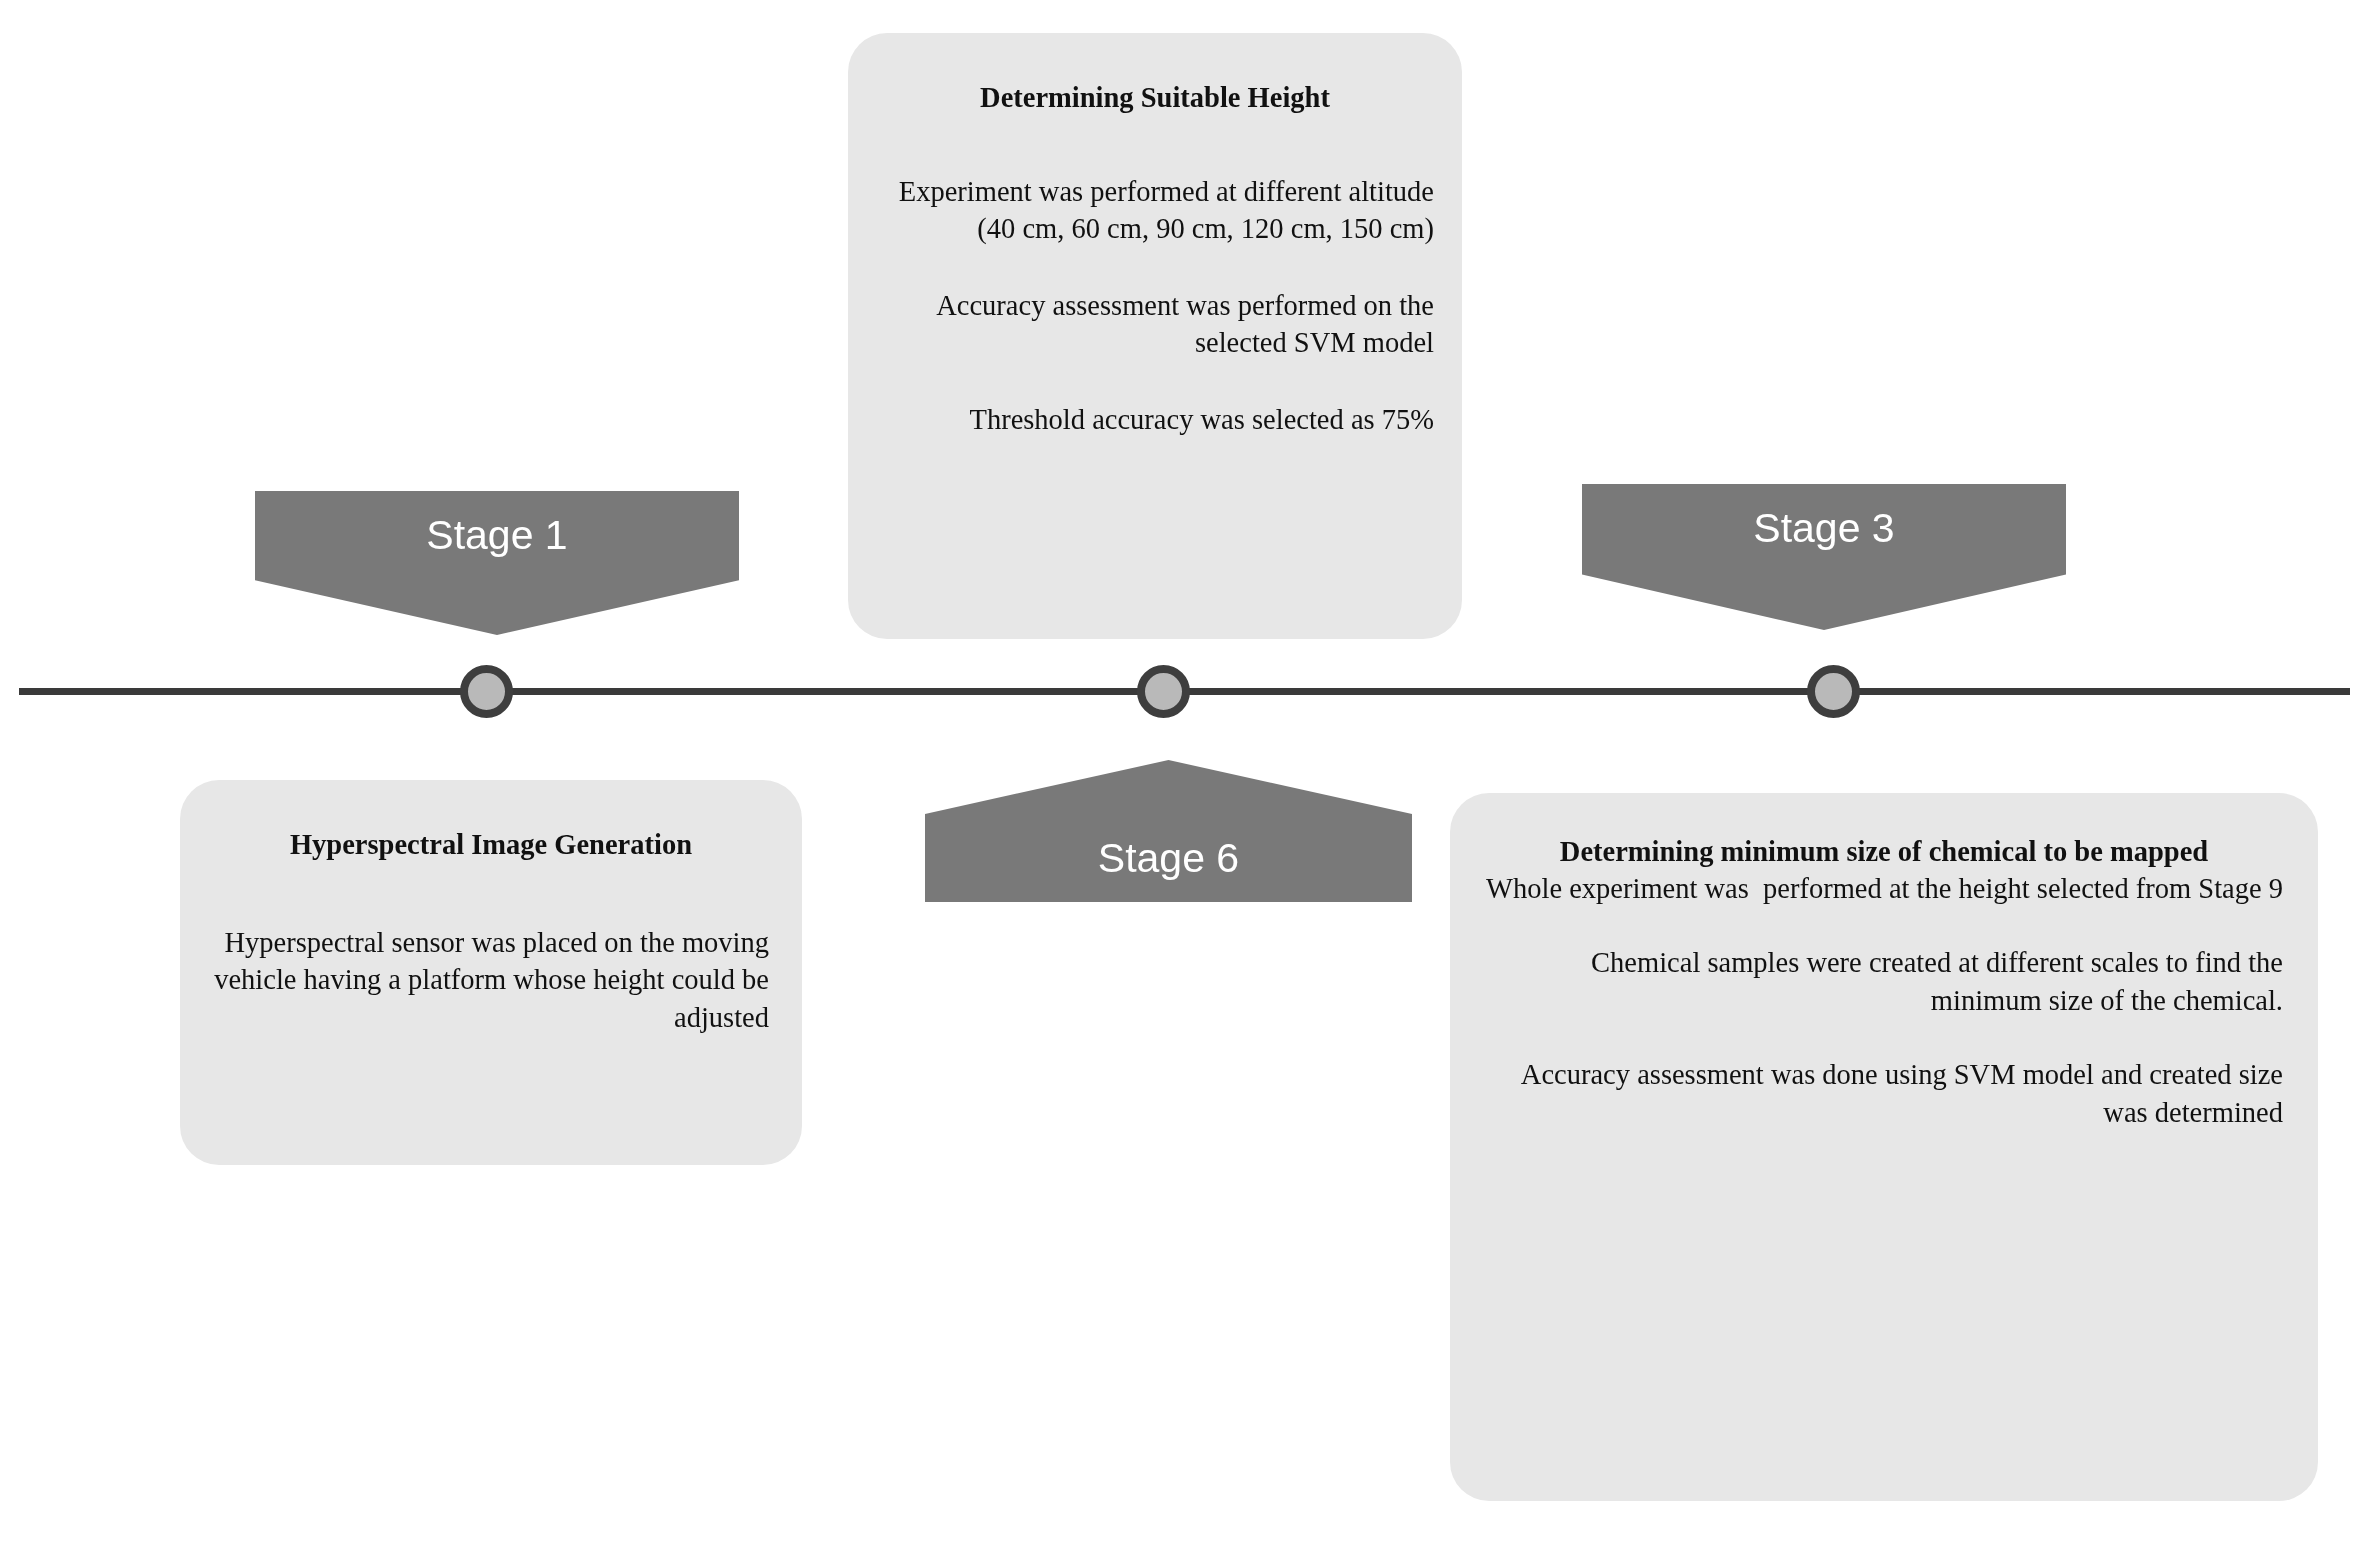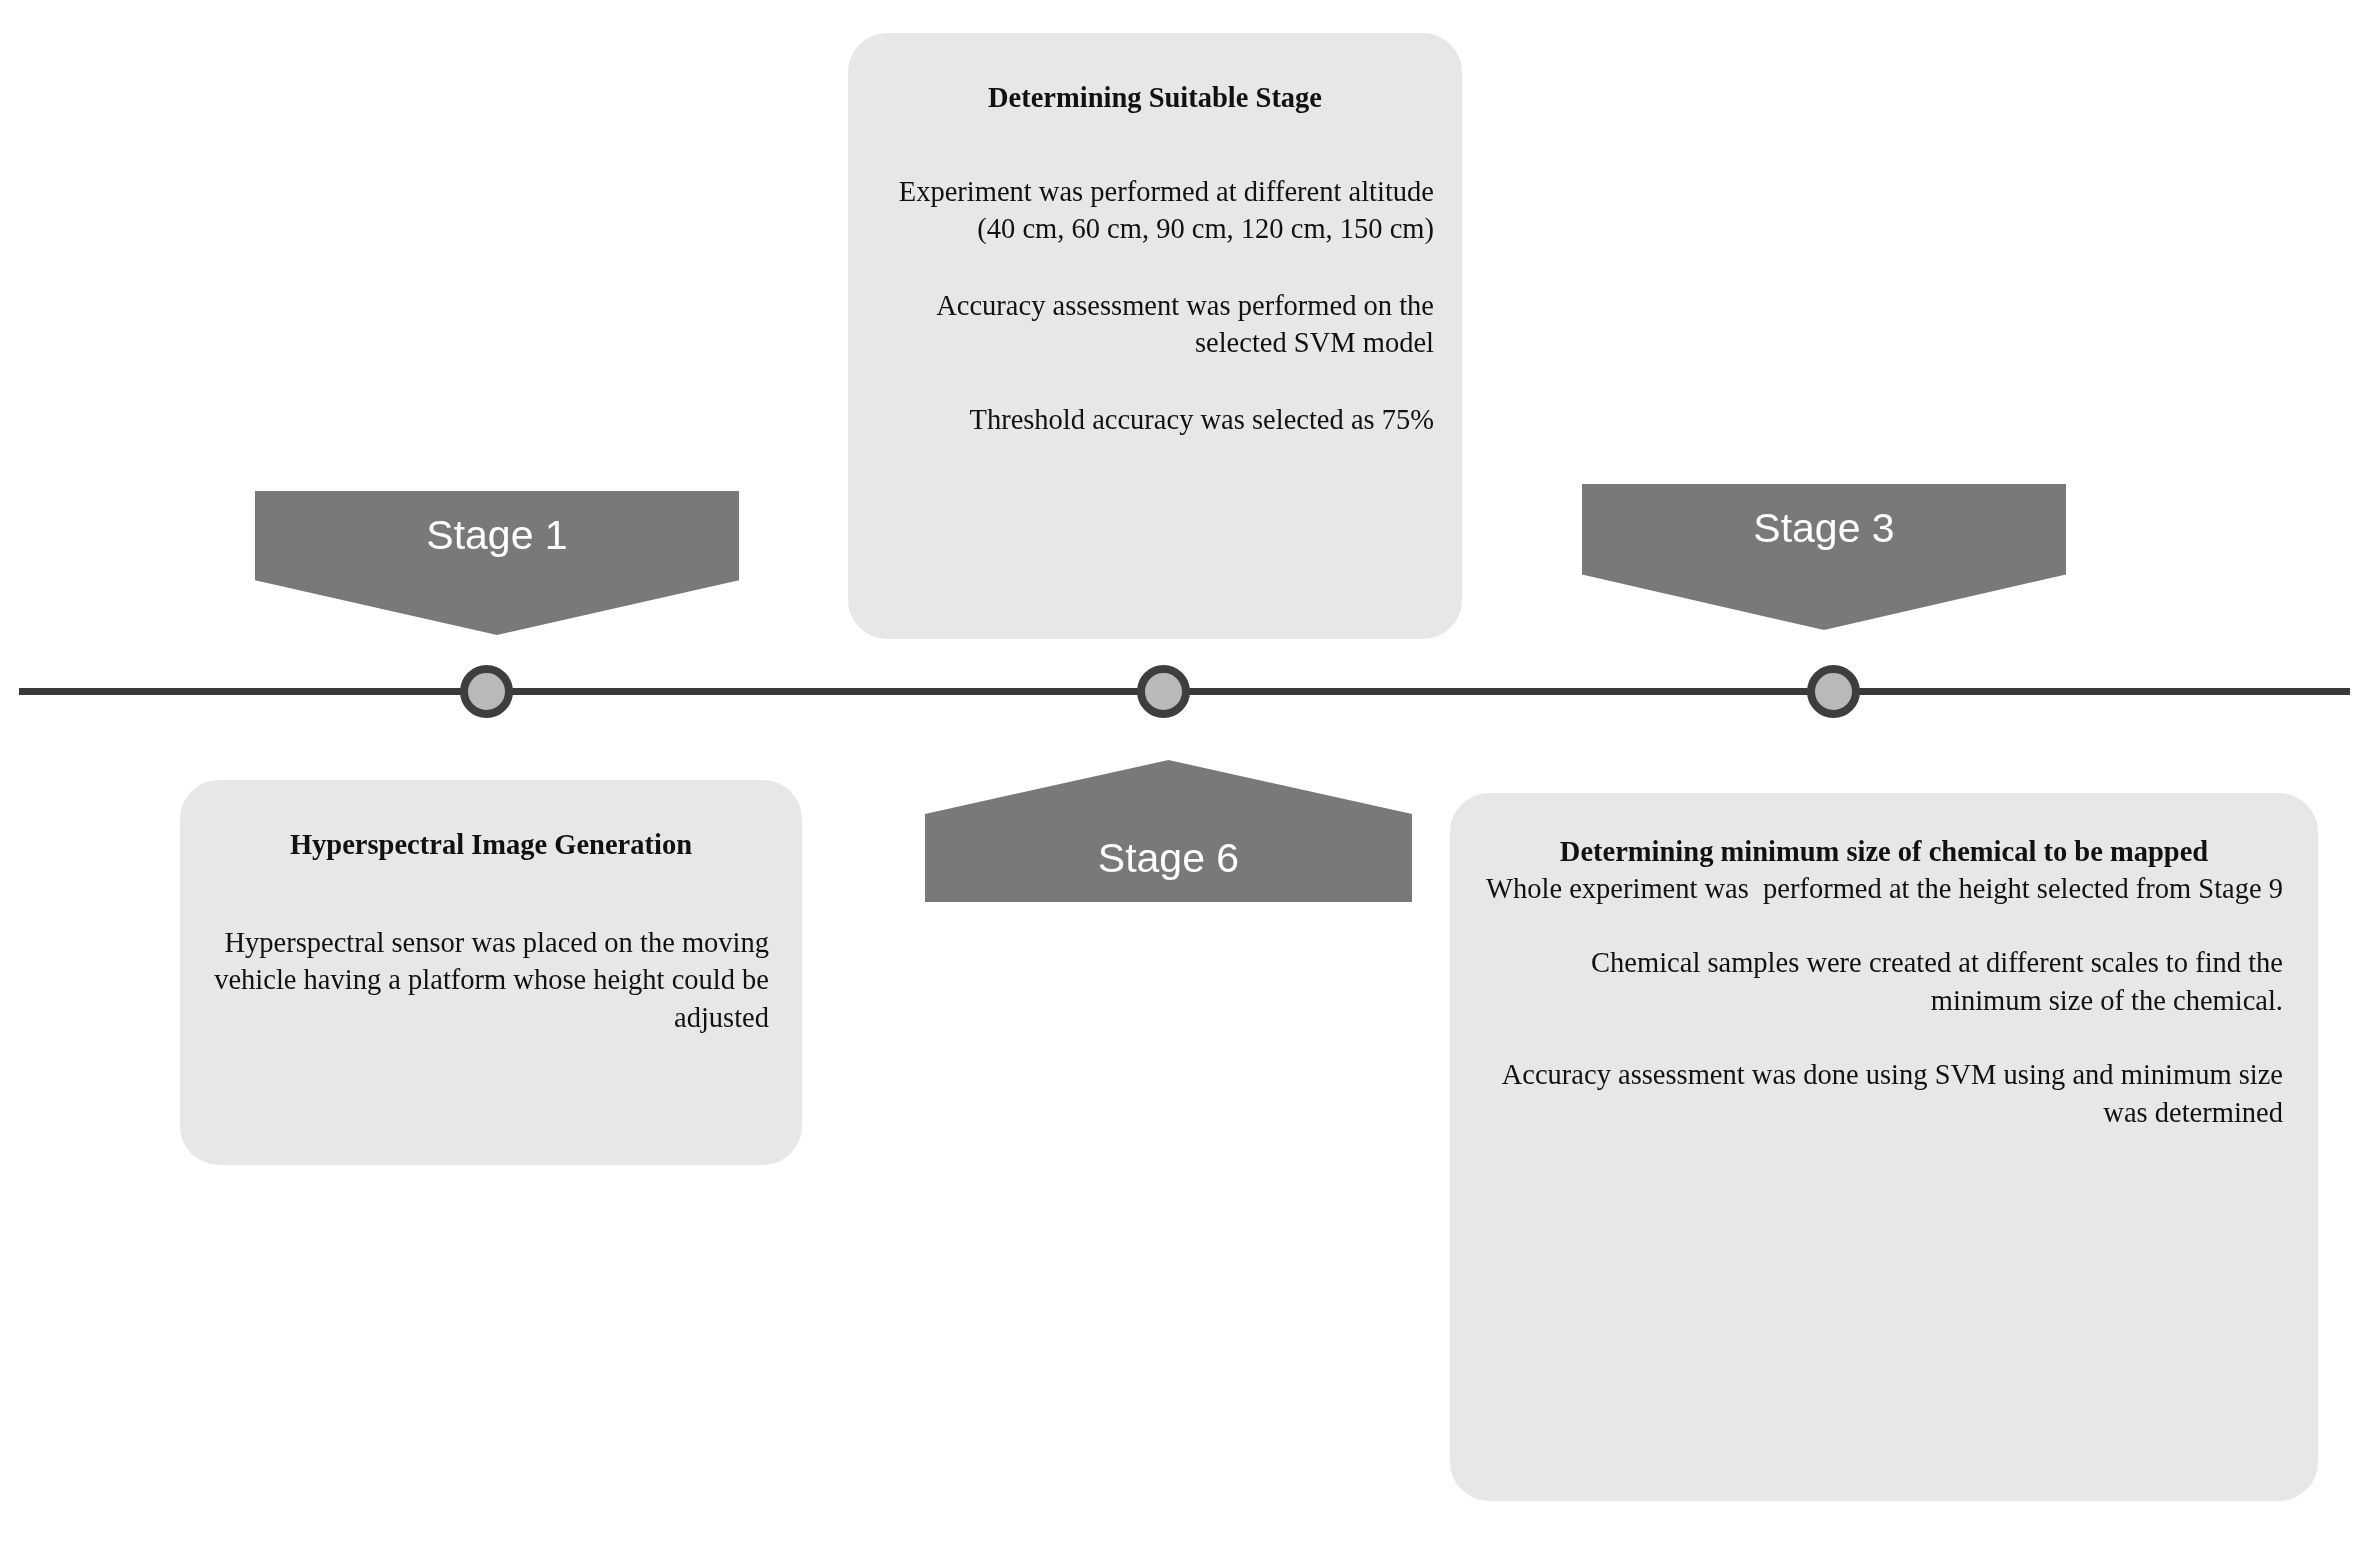--- a/index.html
+++ b/index.html
@@ -155,25 +155,25 @@
 <div id="banner-stage-3" class="stage-banner banner-down">
   <span>Stage 3</span>
 </div>
 
 <div id="card-stage-1" class="stage-card">
   <p class="card-title">Hyperspectral Image Generation</p>
   <p class="card-para">Hyperspectral sensor was placed on the moving vehicle having a platform whose height could be adjusted</p>
 </div>
 
 <div id="card-stage-2" class="stage-card">
-  <p class="card-title">Determining Suitable Stage</p>
+  <p class="card-title">Determining Suitable Height</p>
   <p class="card-para">Experiment was performed at different altitude (40 cm, 60 cm, 90 cm, 120 cm, 150 cm)</p>
   <p class="card-para">Accuracy assessment was performed on the selected SVM model</p>
   <p class="card-para">Threshold accuracy was selected as 75%</p>
 </div>
 
 <div id="card-stage-3" class="stage-card">
   <p class="card-title">Determining minimum size of chemical to be mapped</p>
   <p class="card-para">Whole experiment was  performed at the height selected from Stage 9</p>
   <p class="card-para">Chemical samples were created at different scales to find the minimum size of the chemical.</p>
-  <p class="card-para">Accuracy assessment was done using SVM using and minimum size was determined</p>
+  <p class="card-para">Accuracy assessment was done using SVM model and created size was determined</p>
 </div>
 
 
 </body></html>

